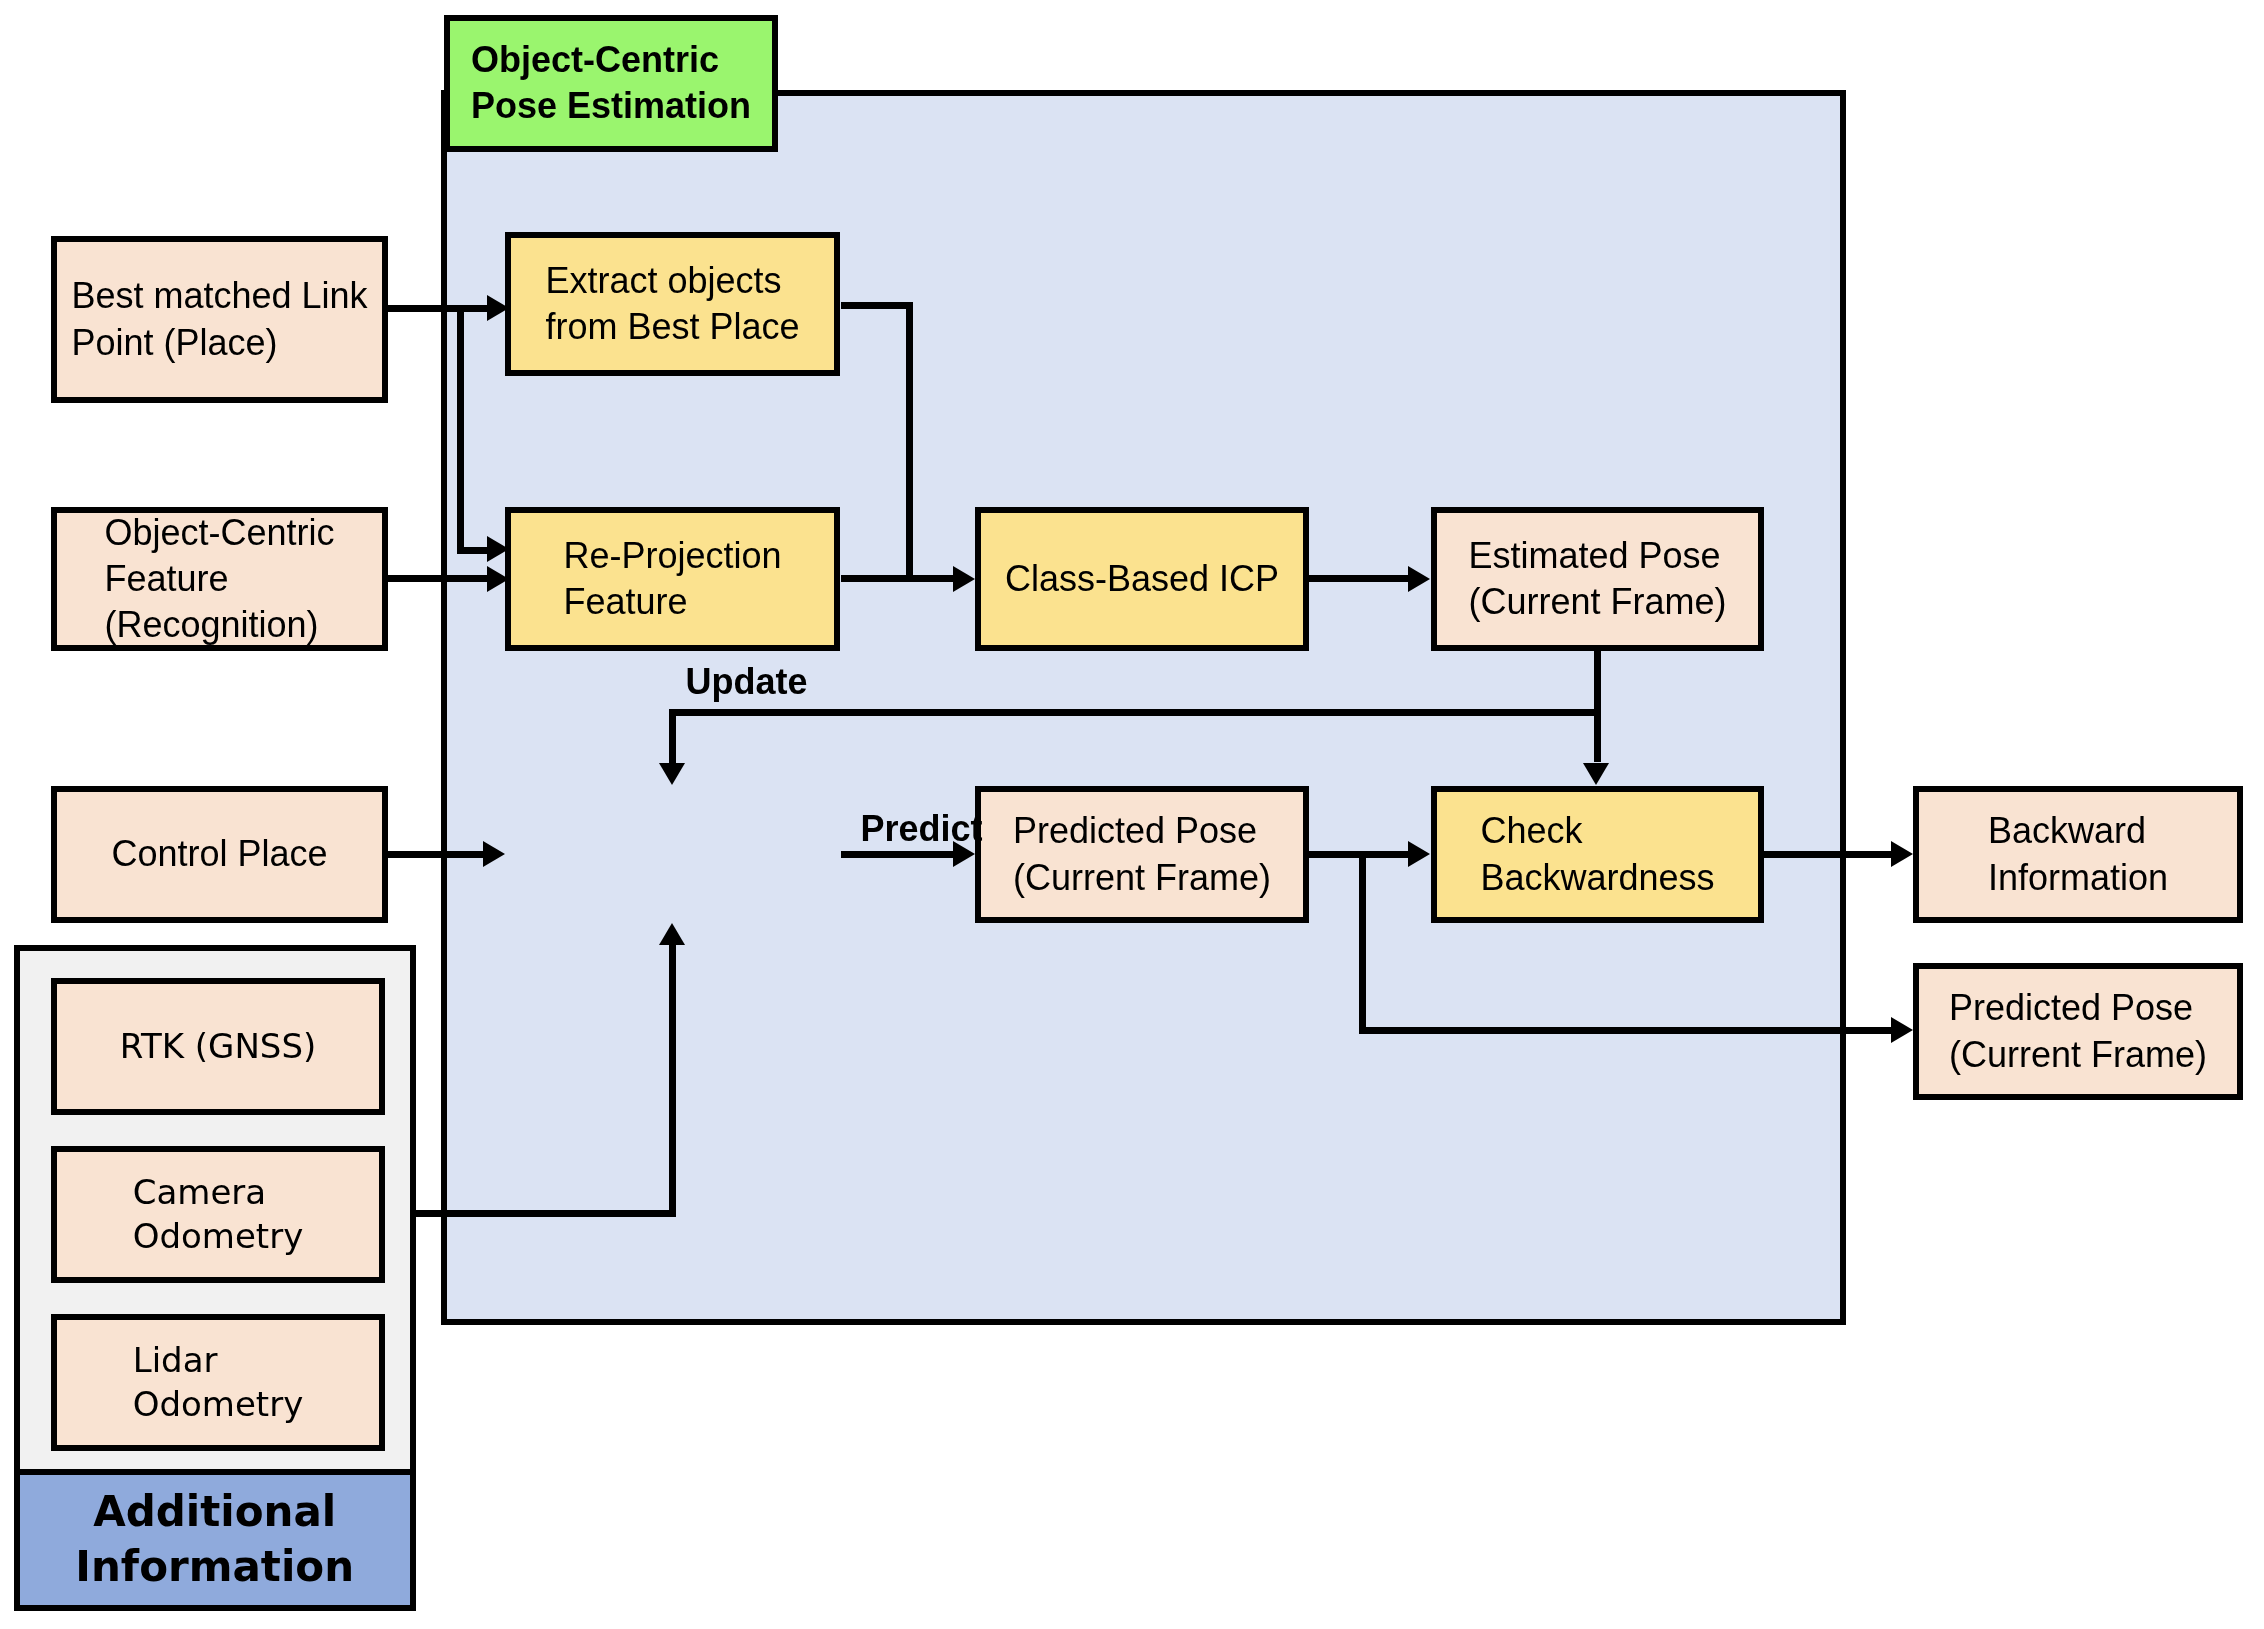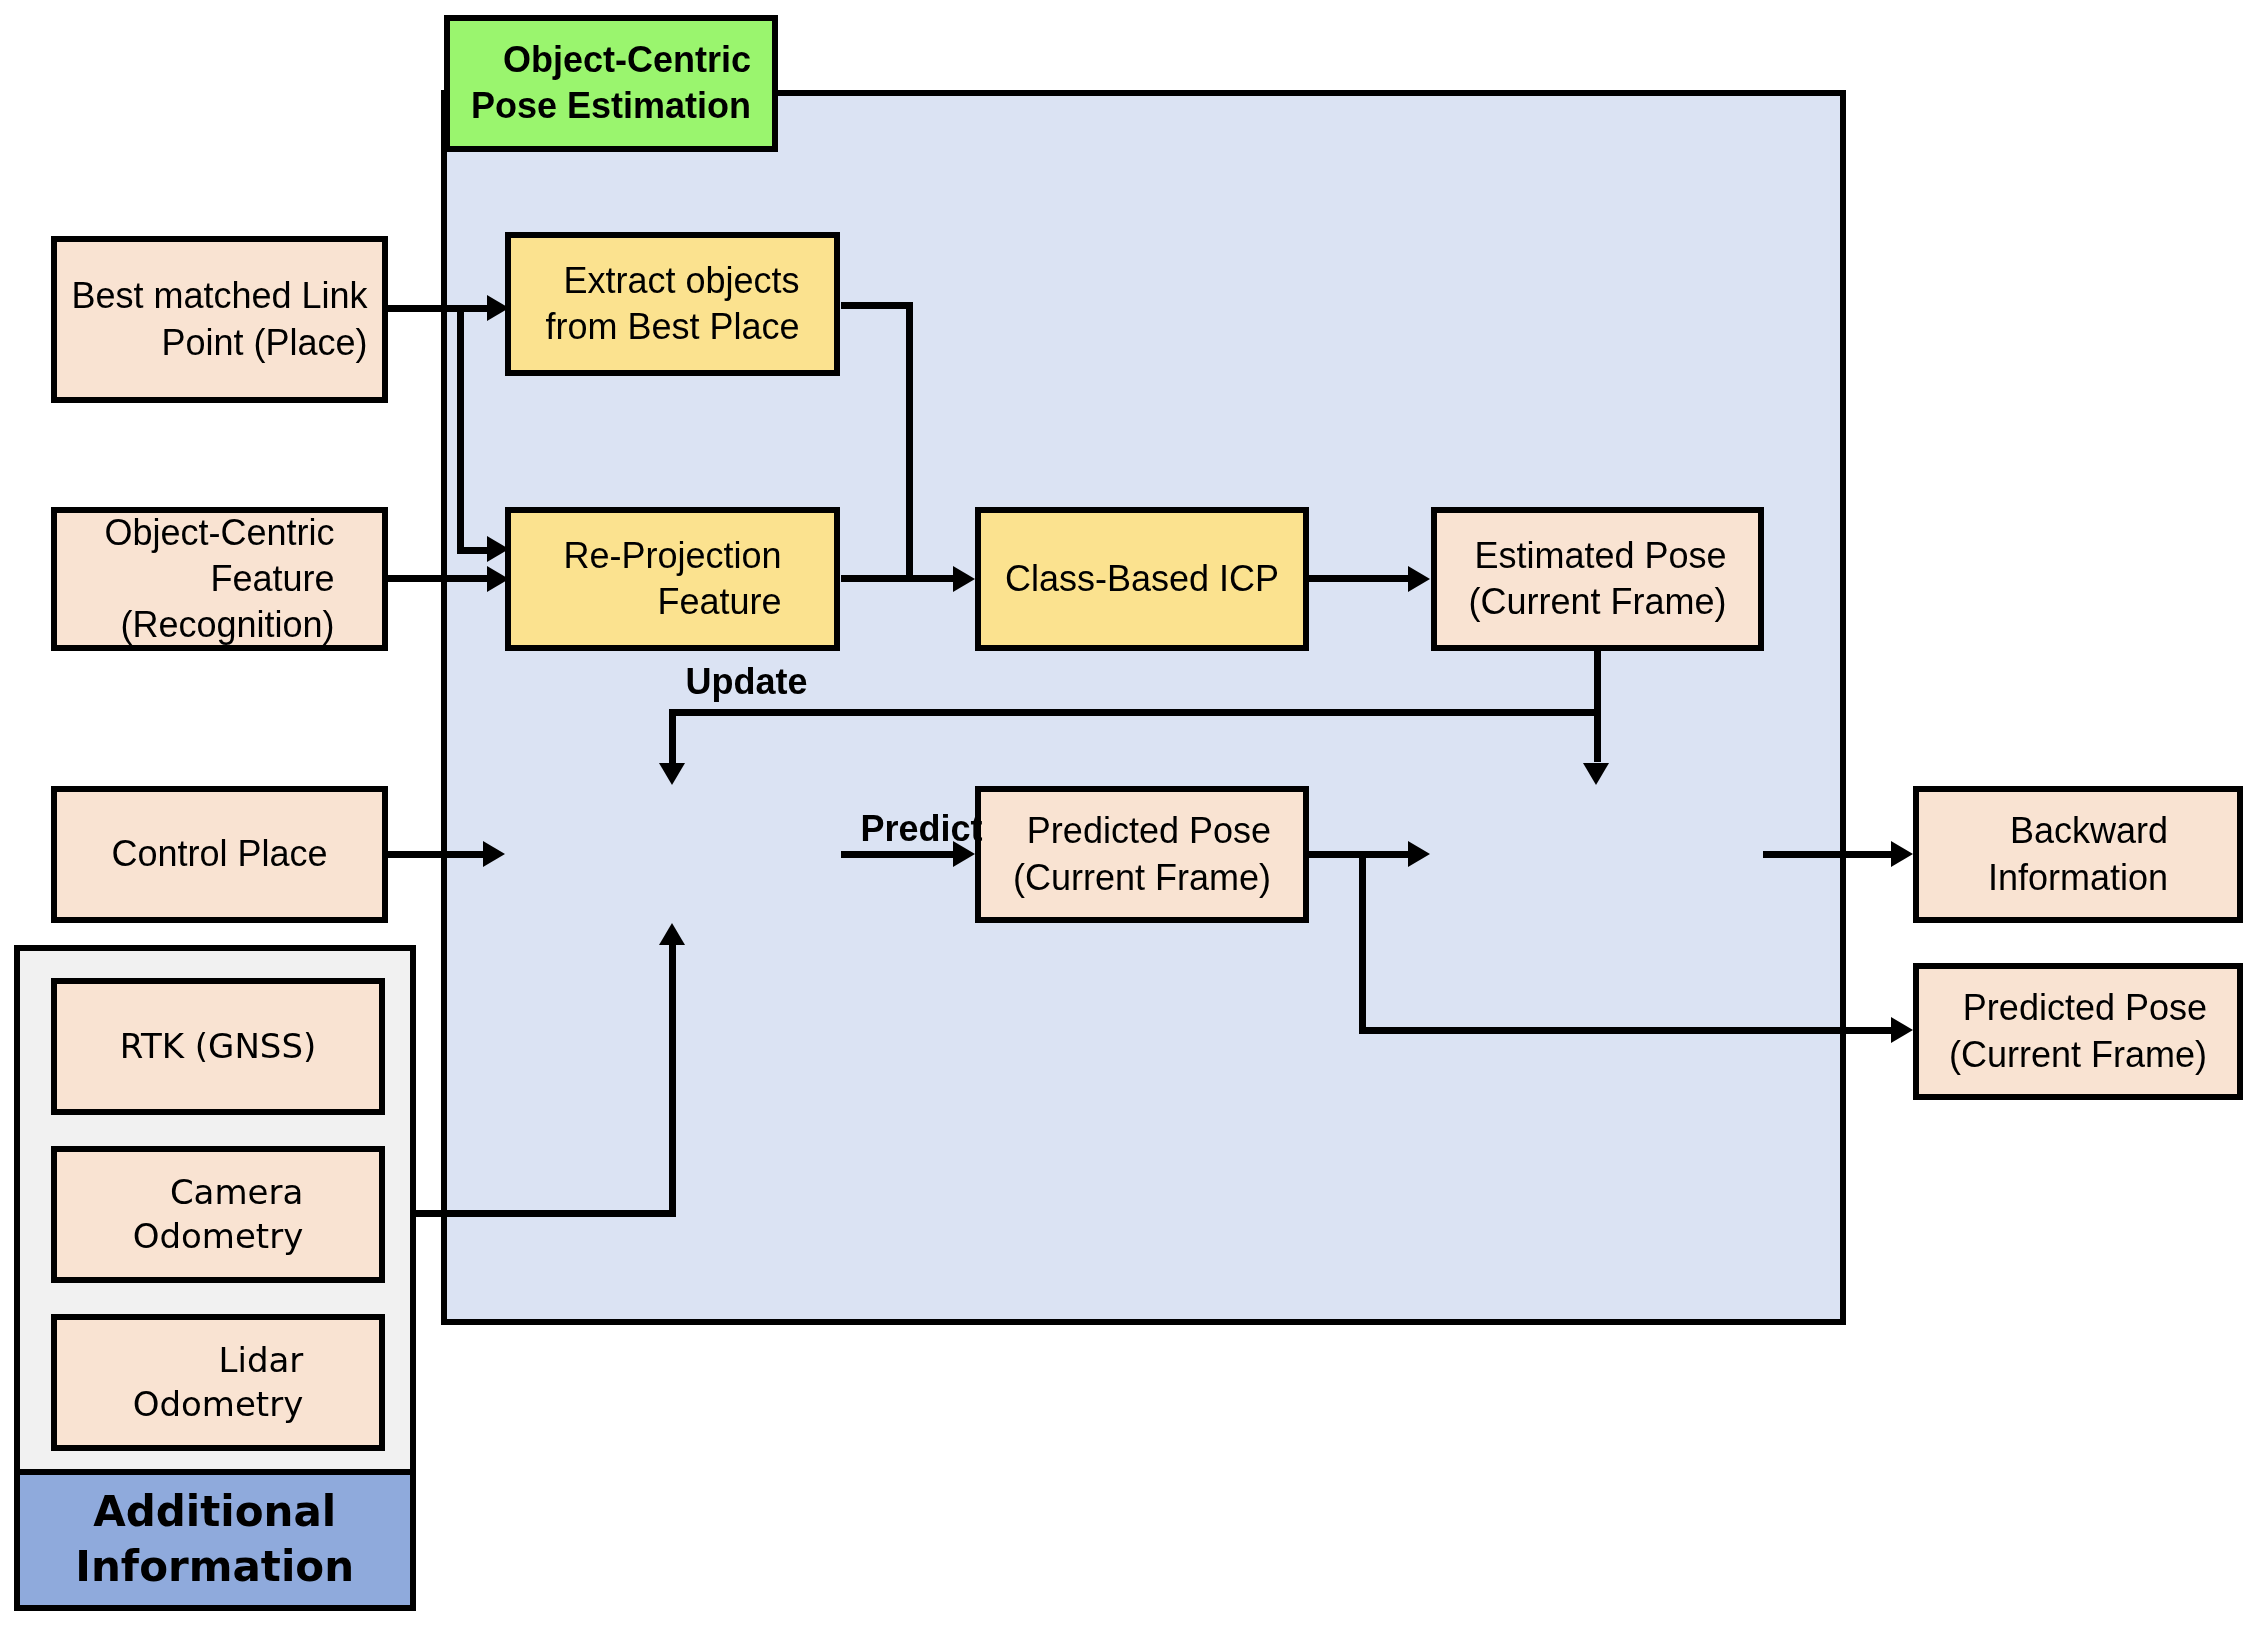--- a/index.html
+++ b/index.html
@@ -1,19 +1,19 @@
 <!DOCTYPE html>
 <html><head>
 <meta charset="utf-8">
 <style>
   html,body{margin:0;padding:0;background:#ffffff;}
   #canvas{position:relative;width:2265px;height:1630px;background:#ffffff;overflow:hidden;
           font-family:"Liberation Sans",sans-serif;}
   .node{position:absolute;box-sizing:border-box;border:6.8px solid #000;
-        display:flex;align-items:center;justify-content:center;text-align:right;
+        display:flex;align-items:center;justify-content:center;text-align:left;
         white-space:pre-line;font-size:36px;line-height:1.28;color:#000;z-index:2;}
   .yellow{background:#FBE28F;}
   .pink{background:#F9E3D2;}
   .green{background:#9AF56E;font-weight:700;z-index:4;}
   .bigbox{position:absolute;box-sizing:border-box;border:6.8px solid #000;background:#DBE3F3;z-index:0;}
   .graybox{position:absolute;box-sizing:border-box;border:6.8px solid #000;background:#F1F1F1;z-index:1;}
   .footer{position:absolute;box-sizing:border-box;border:6.8px solid #000;background:#8FAADC;
           display:flex;align-items:center;justify-content:center;text-align:center;
           white-space:pre-line;font-family:"DejaVu Sans",sans-serif;font-weight:700;font-size:42px;
           line-height:1.3;color:#000;z-index:2;}
@@ -54,20 +54,22 @@
 
   <div class="node yellow" style="left:505px;top:232px;width:335px;height:144px;">Extract objects
 from Best Place</div>
   <div class="node yellow" style="left:505px;top:507px;width:335px;height:144px;">Re-Projection
 Feature</div>
   <div class="node yellow" style="left:975px;top:507px;width:334px;height:144px;">Class-Based ICP</div>
   <div class="node pink" style="left:1431px;top:507px;width:333px;height:144px;">Estimated Pose
 (Current Frame)</div>
   <div class="node pink" style="left:975px;top:786px;width:334px;height:137px;">Predicted Pose
 (Current Frame)</div>
+  <div class="node yellow" style="left:1431px;top:786px;width:333px;height:137px;">Check
+Backwardness</div>
 
   <div class="node pink" style="left:1913px;top:786px;width:330px;height:137px;">Backward
 Information</div>
   <div class="node pink" style="left:1913px;top:963px;width:330px;height:137px;">Predicted Pose
 (Current Frame)</div>
 
   <div class="elabel" style="left:639px;top:661px;width:215px;">Update</div>
   <div class="elabel" style="left:841px;top:808px;width:137px;padding-left:12px;">Predict</div>
 
   <div class="hl" style="left:388px;top:305px;width:99px;"></div>

